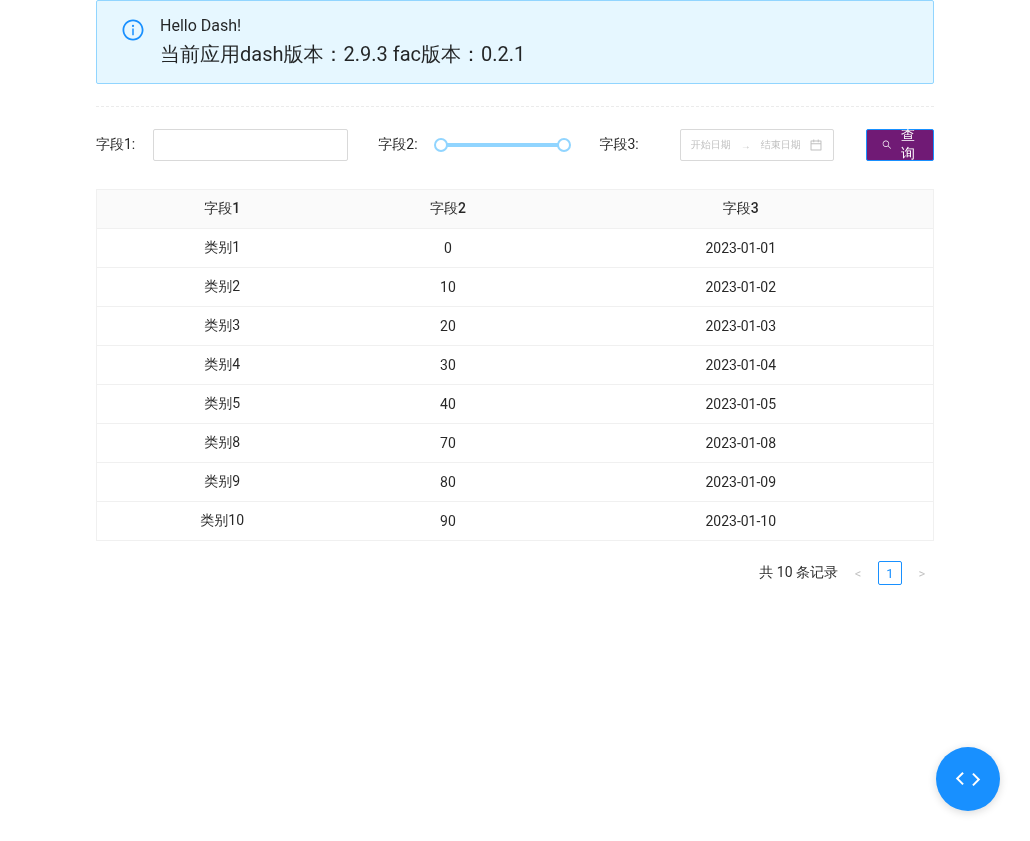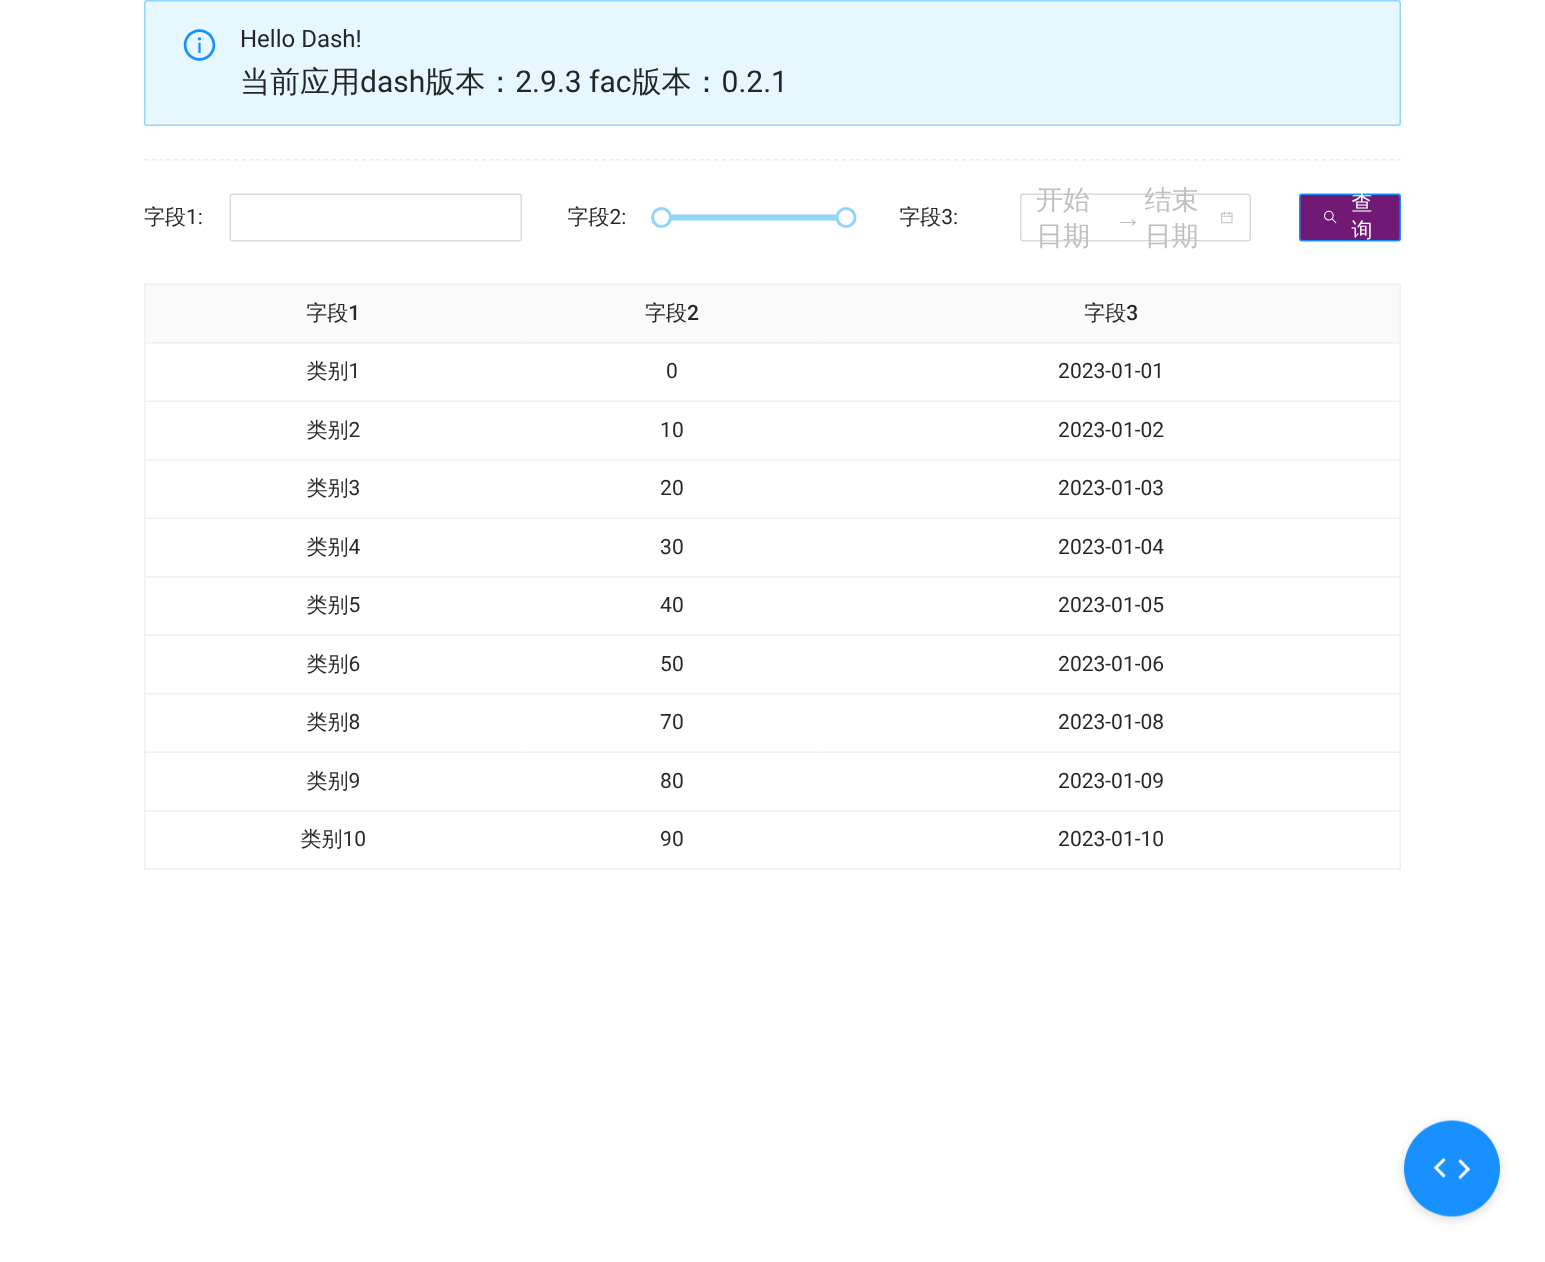--- a/index.html
+++ b/index.html
@@ -79,21 +79,21 @@
   }
   .range-picker {
     height: 32px;
     width: 198px;
     border: 1px solid #d9d9d9;
     border-radius: 2px;
     display: flex;
     align-items: center;
     padding: 0 10px;
     color: #bfbfbf;
-    font-size: 18px;
+    font-size: 10px;
     justify-content: space-between;
     margin-left: 23px;
   }
   .range-picker .arrow { margin: 0 2px; color: rgba(0,0,0,.25); }
   .btn-primary {
     margin-left: 20px;
     height: 32px;
     padding: 0 15px;
     background: #701a75;
     color: #fff;
@@ -242,42 +242,43 @@
           <td class="col1">类别4</td>
           <td class="col2">30</td>
           <td class="col3">2023-01-04</td>
         </tr>
         <tr>
           <td class="col1">类别5</td>
           <td class="col2">40</td>
           <td class="col3">2023-01-05</td>
         </tr>
         <tr>
-          <td class="col1">类别6</td>
-          <td class="col2">50</td>
-          <td class="col3">2023-01-06</td>
-        </tr>
-        <tr>
           <td class="col1">类别8</td>
           <td class="col2">70</td>
           <td class="col3">2023-01-08</td>
         </tr>
         <tr>
           <td class="col1">类别9</td>
           <td class="col2">80</td>
           <td class="col3">2023-01-09</td>
         </tr>
         <tr>
           <td class="col1">类别10</td>
           <td class="col2">90</td>
           <td class="col3">2023-01-10</td>
         </tr>
       </tbody>
   </table>
 
+  <div class="pagination">
+    <span>共 10 条记录</span>
+    <span class="page-btn">&lt;</span>
+    <span class="page-btn active">1</span>
+    <span class="page-btn">&gt;</span>
+  </div>
 
 </div>
 
 <div class="fab">
   <svg viewBox="0 0 1024 1024">
       <path d="M368 672l-48 48L96 496l224-224 48 48-176 176zM656 352l48-48 224 224-224 224-48-48 176-176z"></path>
     </svg>
 </div>
 
 </body></html>

